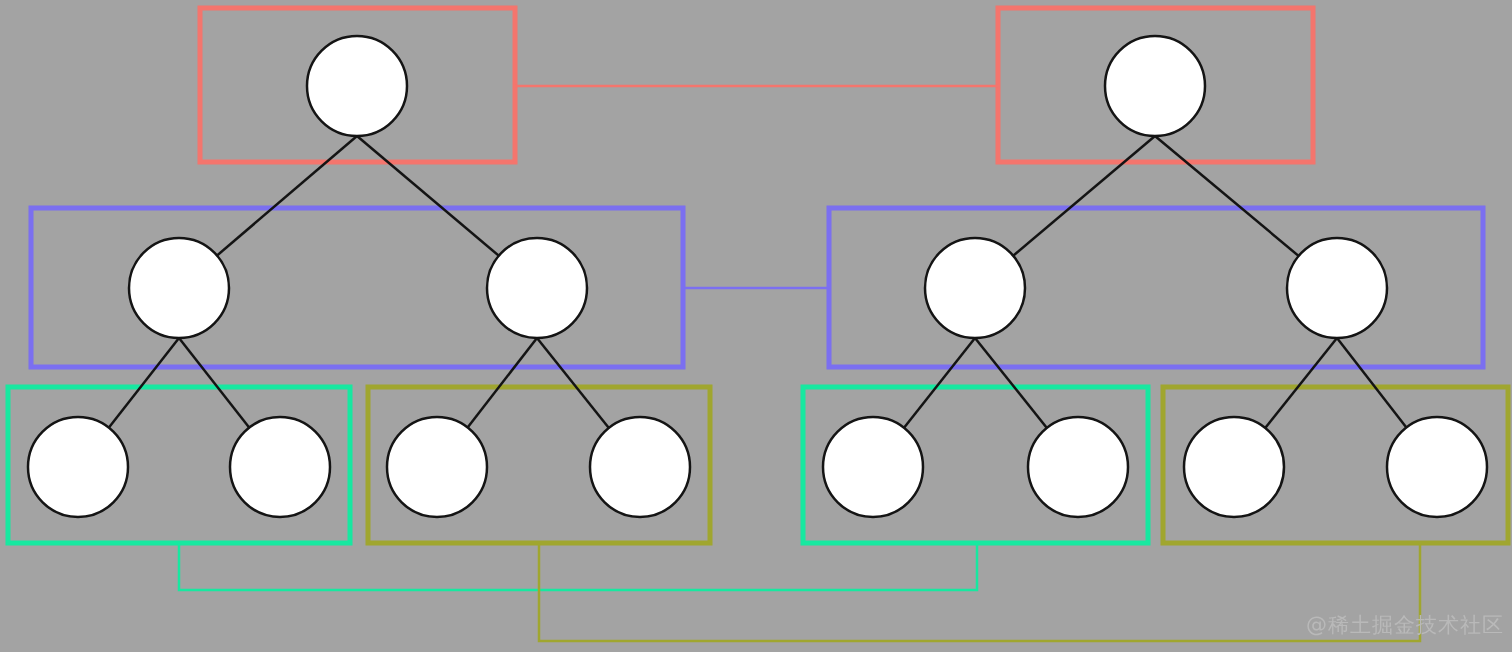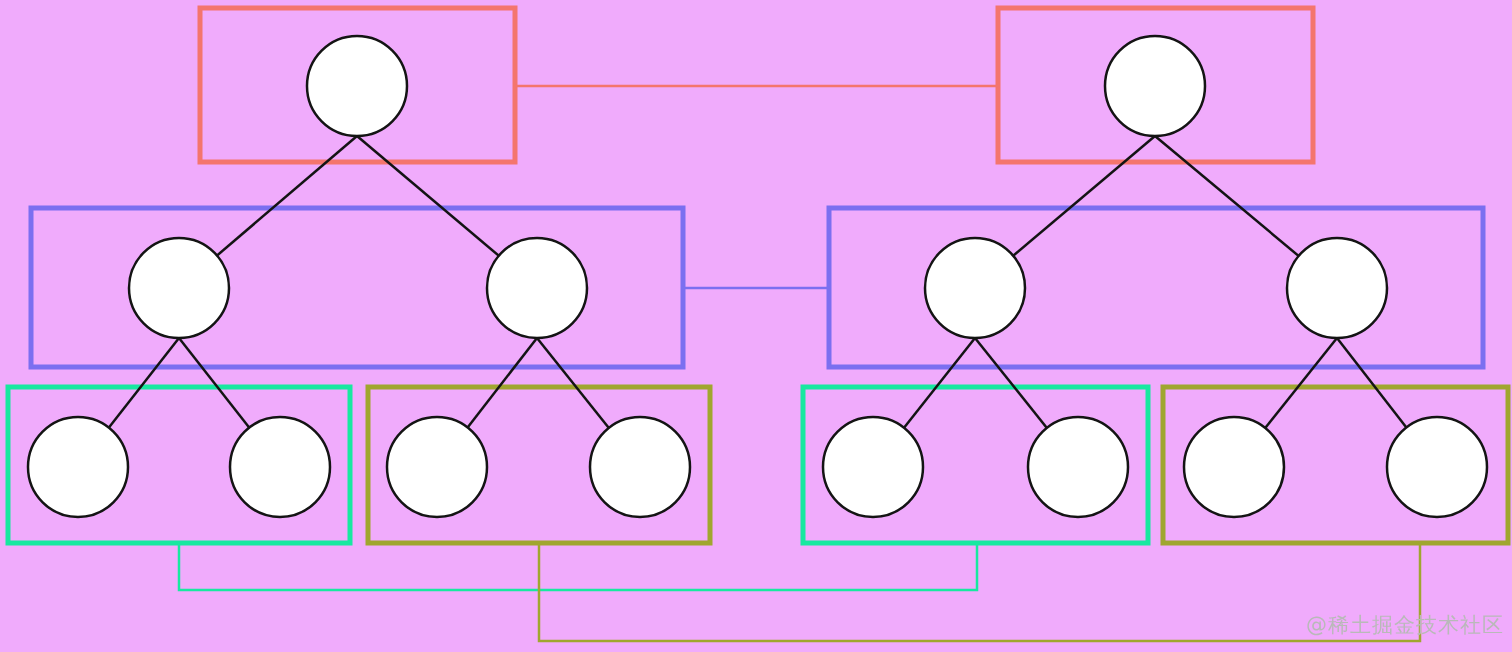--- a/index.html
+++ b/index.html
@@ -8,21 +8,21 @@
     background: #ffffff;
     width: 1512px;
     height: 652px;
     overflow: hidden;
     font-family: "DejaVu Sans", sans-serif;
   }
   .canvas-wrap {
     position: relative;
     width: 1512px;
     height: 652px;
-    background: #f0abfc;
+    background: #a3a3a3;
   }
   svg.diagram {
     display: block;
     width: 1512px;
     height: 652px;
   }
   text.watermark {
     font-family: "DejaVu Sans", sans-serif;
     font-size: 21px;
     letter-spacing: 1px;

